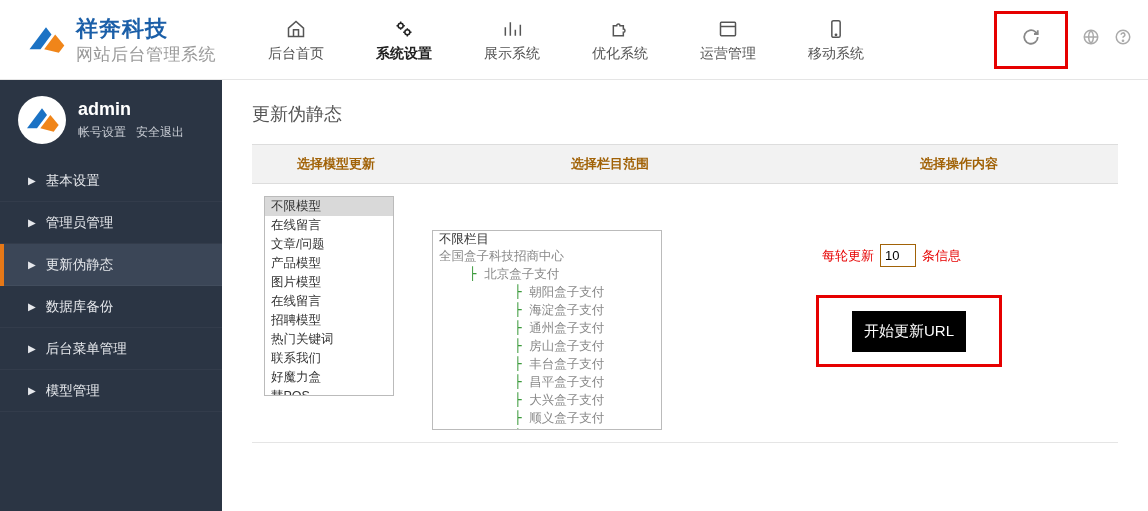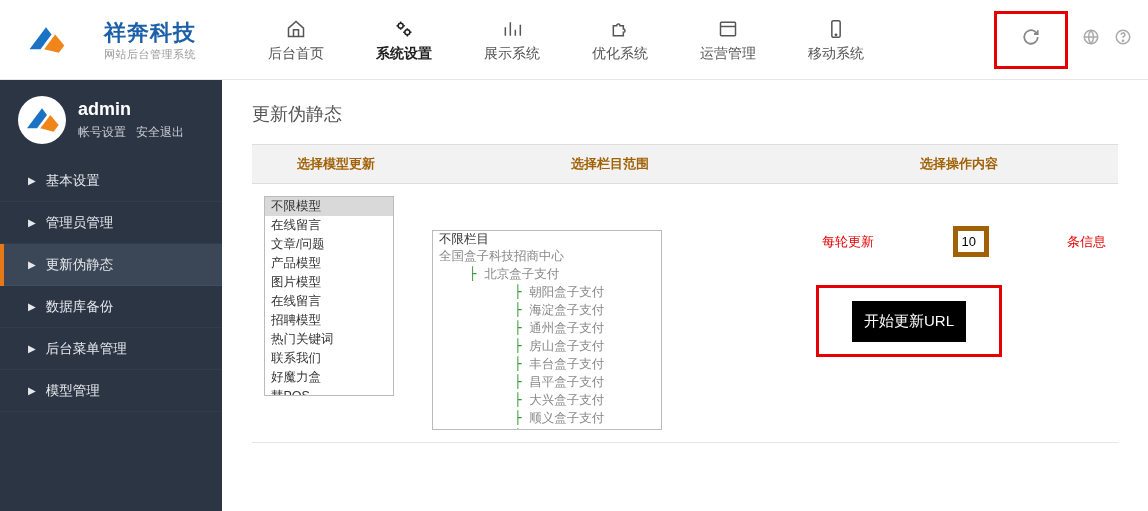--- a/index.html
+++ b/index.html
@@ -2,23 +2,23 @@
 <html><head>
 <meta charset="utf-8">
 <style>
   * { box-sizing: border-box; margin: 0; padding: 0; }
   body { font-family: "Microsoft YaHei", Arial, sans-serif; font-size: 13px; color: #333; background: #fff; width: 1148px; }
   
   
   .topbar { height: 80px; border-bottom: 1px solid #e5e5e5; display: flex; align-items: center; padding: 0 16px 0 24px; }
   .logo-wrap { display: flex; align-items: center; gap: 8px; width: 200px; }
   .logo-mark { width: 44px; height: 44px; }
-  .logo-text { display: flex; flex-direction: column; margin-left: 28px; }
+  .logo-text { display: flex; flex-direction: column; }
   .logo-title { font-size: 22px; font-weight: bold; color: #1b5fa8; letter-spacing: 1px; }
-  .logo-sub { font-size: 11px; color: #999; letter-spacing: 0.5px; margin-top: -1px;}
+  .logo-sub { font-size: 17px; color: #999; letter-spacing: 0.5px; margin-top: -1px;}
   .nav { display: flex; gap: 0; margin-left: 18px; }
   .nav-item { width: 108px; text-align: center; cursor: pointer; color: #555; padding: 6px 0; }
   .nav-item.active { font-weight: bold; color: #222; text-align: center; }
   .nav-icon { font-size: 20px; height: 24px; display: flex; align-items: center; justify-content: center; color: #555;}
   .nav-item.active .nav-icon { color: #222; }
   .nav-label { font-size: 14px; margin-top: 4px; }
   .top-actions { margin-left: auto; display: flex; align-items: center; gap: 14px; }
   .redbox-icon { width: 74px; height: 58px; border: 3px solid #e60000; display: flex; align-items: center; justify-content: center; font-size: 18px; color: #777; }
   .top-icon { font-size: 18px; color: #aaa; cursor: pointer; }
   
@@ -50,22 +50,22 @@
   
   .listbox { width: 130px; height: 200px; border: 1px solid #bbb; overflow-y: scroll; overflow-x: hidden; font-size: 12.5px; background:#fff;}
   .listbox .opt { padding: 1px 6px; white-space: nowrap; cursor: default; color:#333;}
   .listbox .opt.selected { background: #d9d9d9; }
   
   .treebox { width: 230px; height: 200px; border: 1px solid #bbb; overflow-y: scroll; overflow-x: hidden; font-size: 12.5px; background:#fff; margin-top:34px;}
   .treebox .tr-opt { padding: 0px 6px; white-space: nowrap; cursor: default; color:#888; line-height:17px;}
   .treebox .tr-opt.top { color:#333; }
   .tree-branch { color:#3c9a3c; font-family: monospace; }
   
-  .action-row { display: flex; align-items: center; color: #e60000; font-size: 13px; margin-top: 30px; margin-left: 10px; justify-content: space-between;}
-  .action-row input { width: 36px; border: 5px solid #a16207; padding: 3px 4px; font-size: 13px; text-align:left;}
+  .action-row { display: flex; align-items: center; gap: 6px; color: #e60000; font-size: 13px; margin-top: 48px; margin-left: 10px;}
+  .action-row input { width: 36px; border: 1px solid #a16207; padding: 3px 4px; font-size: 13px; text-align:left;}
   .update-btn-wrap { border: 3px solid #e60000; width: 186px; height: 72px; display: flex; align-items: center; justify-content: center; margin-top: 28px; margin-left:4px;}
   .update-btn { background: #000000; color: #fff; border: none; padding: 11px 12px; font-size: 15px; cursor: pointer; }
 </style>
 </head>
 <body>
 
 <div class="topbar">
   <div class="logo-wrap">
     <div class="logo-mark">
       <svg viewBox="0 0 48 48" width="44" height="44">

